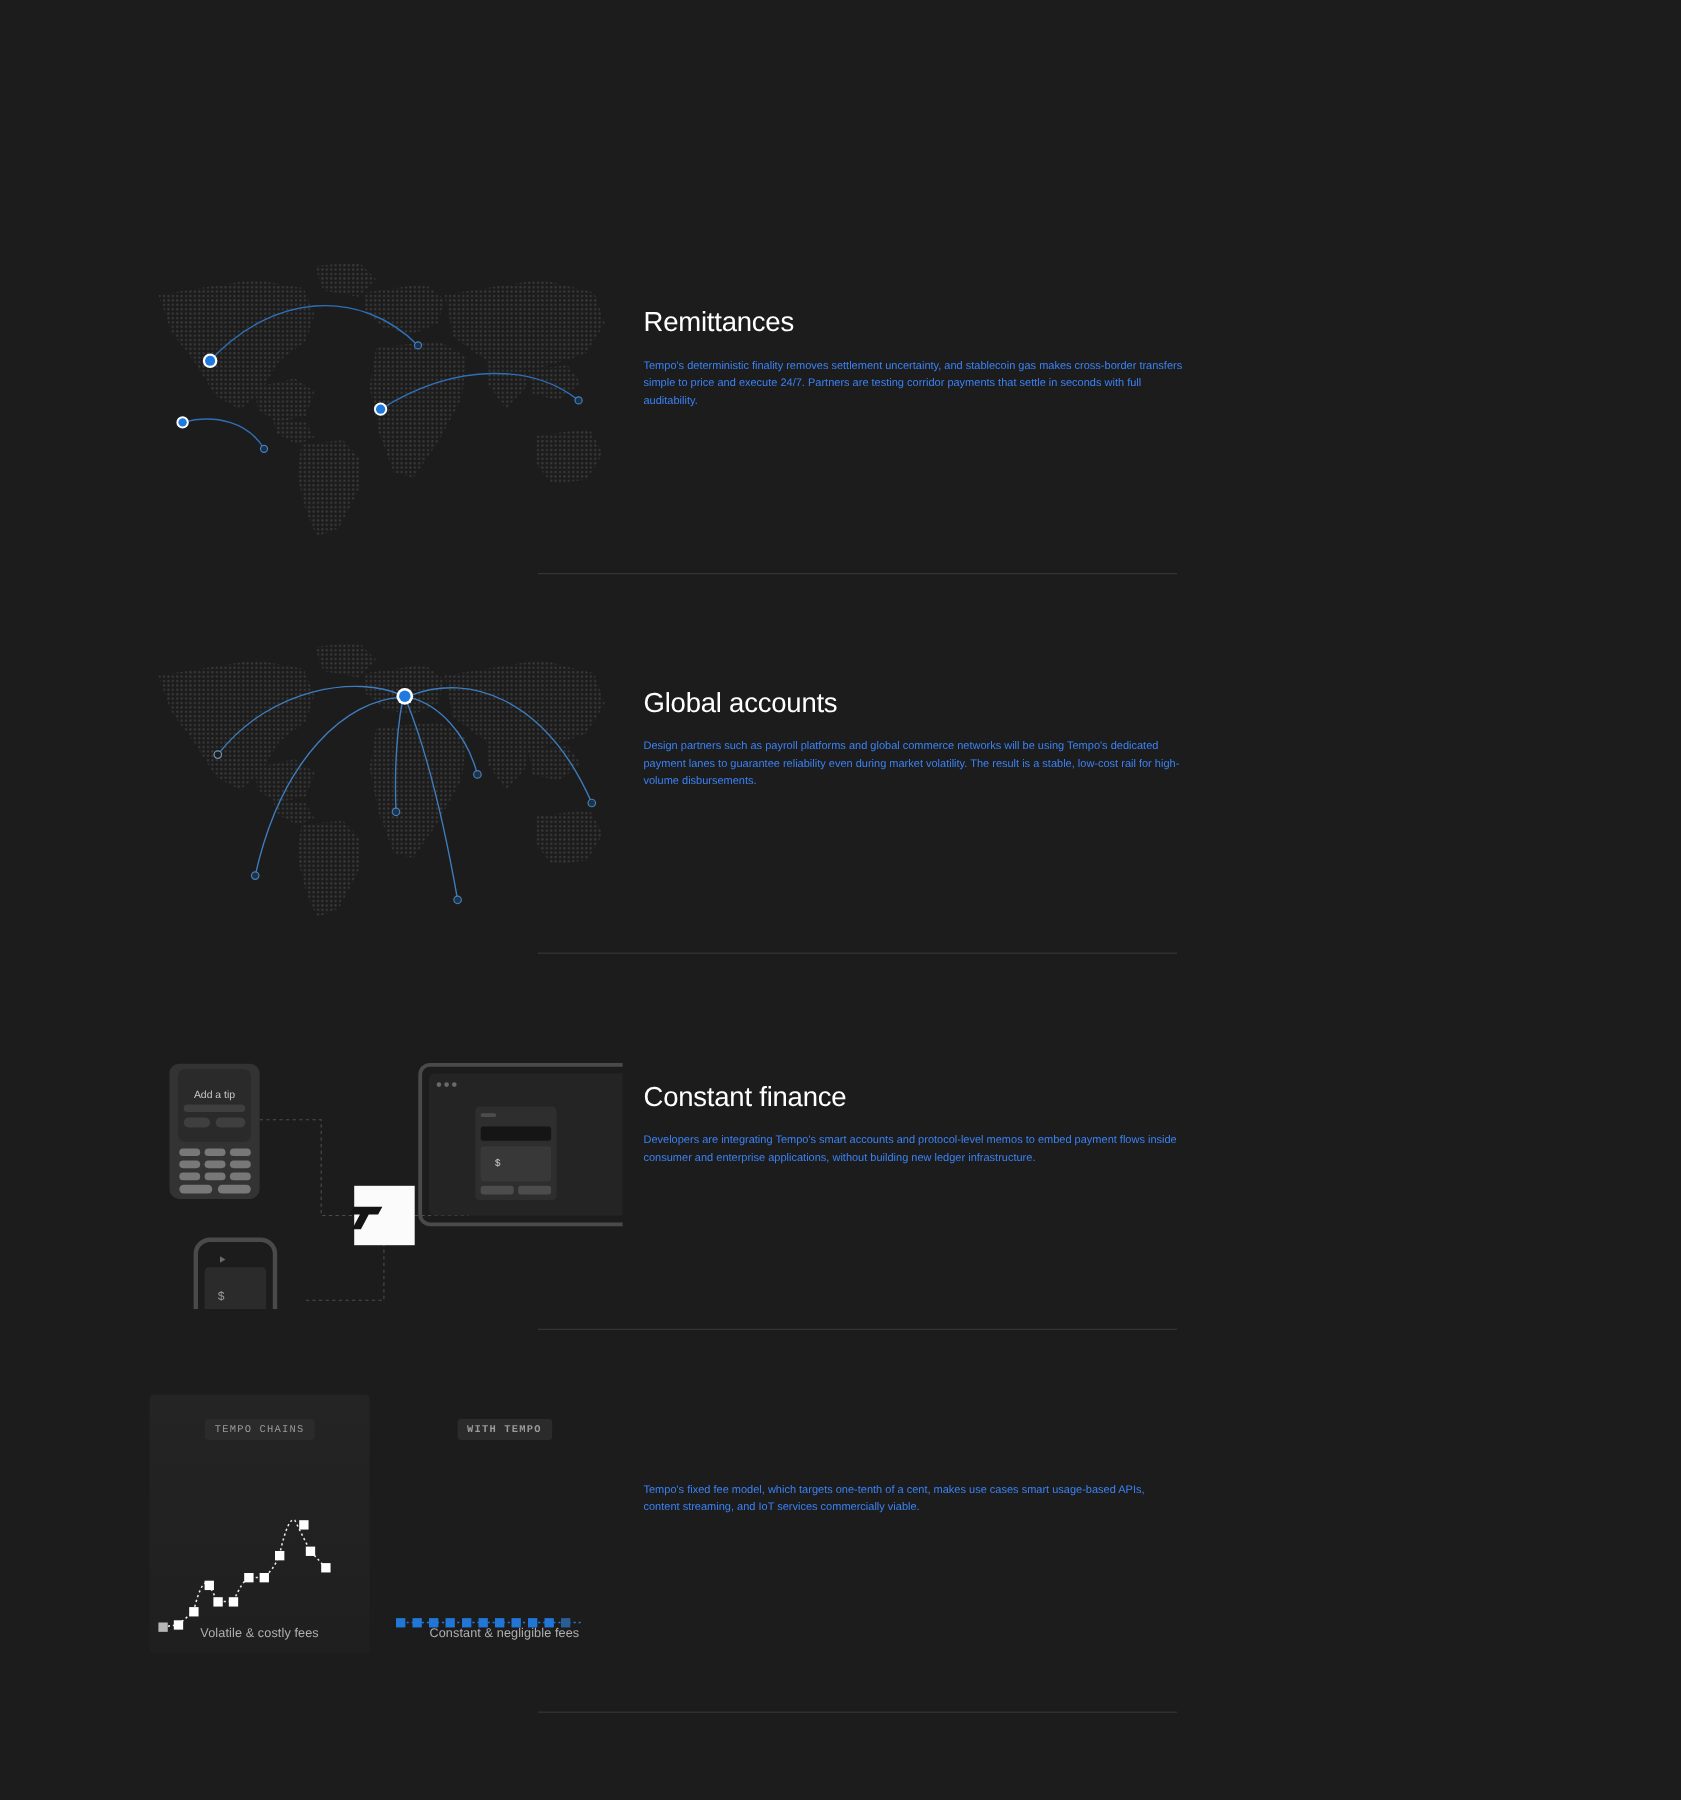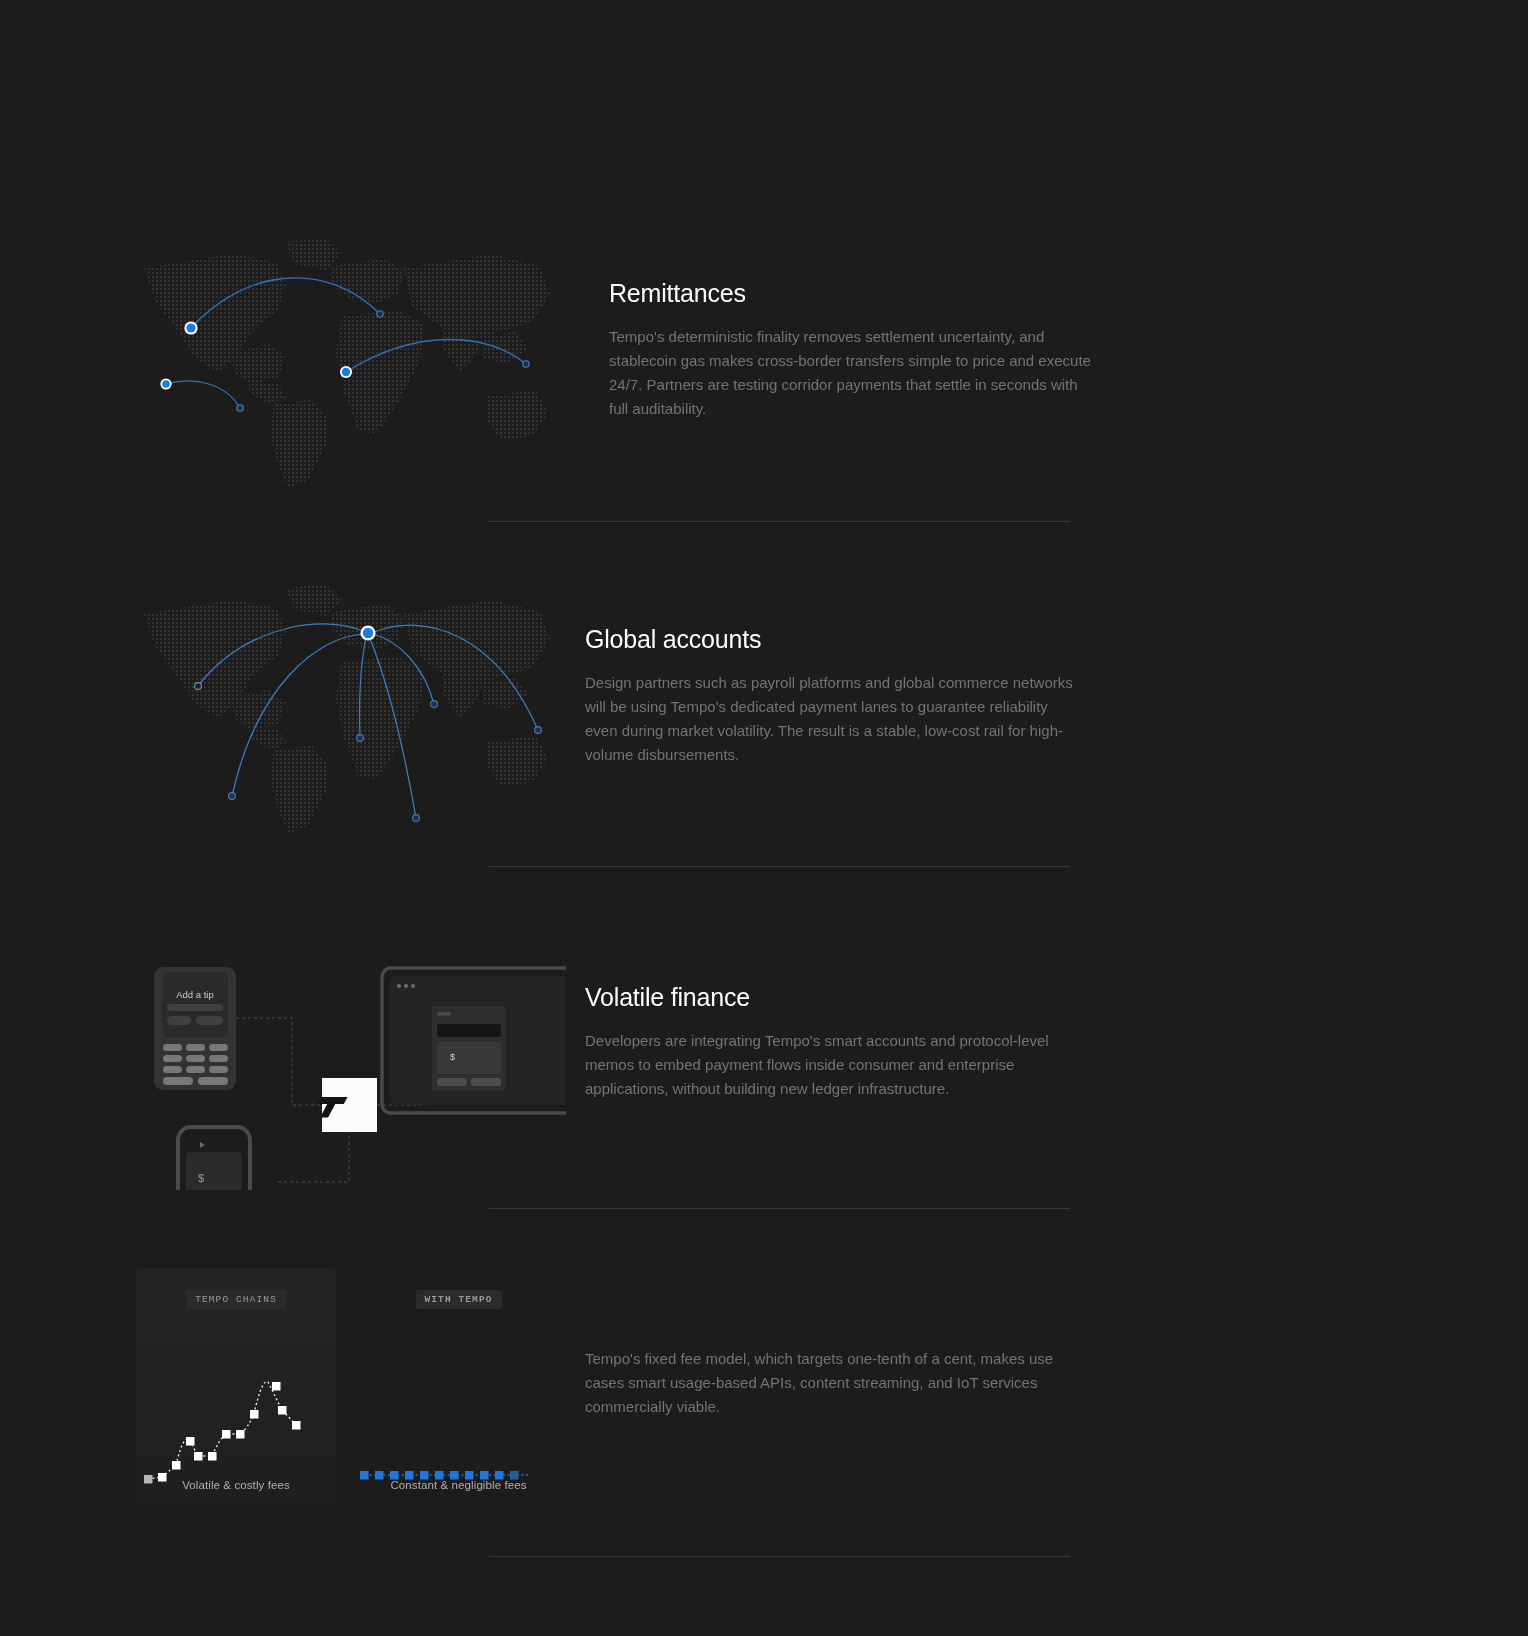--- a/index.html
+++ b/index.html
@@ -44,23 +44,23 @@
   .row-text { position: absolute; left: 585px; width: 490px; }
   .row-text h2 {
     font-size: 25px;
     font-weight: 400;
     color: #ffffff;
     letter-spacing: -0.2px;
     line-height: 1.2;
   }
   .row-text p {
     margin-top: 17px;
-    font-size: 15px;
+    font-size: 10px;
     line-height: 1.6;
-    color: #737373;
+    color: #3b82f6;
   }
   .divider {
     position: absolute;
     left: 489px;
     width: 581px;
     height: 1px;
     background: #383838;
   }
 
   
@@ -160,21 +160,21 @@
         <g>
           <circle cx="55" cy="96" r="6.6" fill="#ffffff"></circle>
             <circle cx="55" cy="96" r="4.6" fill="#1f7ae0"></circle>
           <circle cx="210" cy="140" r="6.0" fill="#ffffff"></circle>
             <circle cx="210" cy="140" r="4.2" fill="#1f7ae0"></circle>
           <circle cx="30" cy="152" r="5.6" fill="#ffffff"></circle>
             <circle cx="30" cy="152" r="3.8" fill="#1f7ae0"></circle>
         </g>
       </svg>
     </div>
-    <div class="row-text" style="top:46px;margin-left:24px;">
+    <div class="row-text" style="top:46px;">
       <h2>Remittances</h2>
       <p>Tempo's deterministic finality removes settlement uncertainty, and stablecoin gas makes cross-border transfers simple to price and execute 24/7. Partners are testing corridor payments that settle in seconds with full auditability.</p>
     </div>
   </div>
   <div class="divider" style="top:521px;"></div>
 
   <div class="row" style="top:578px;">
     <div class="row-art">
       <svg width="420" height="260" viewBox="0 0 420 260">
         <defs>
@@ -283,21 +283,21 @@
           <rect x="301" y="92" width="14" height="3.5" rx="1.7" fill="#4c4c4c"></rect>
           <rect x="301" y="104" width="64" height="13" rx="2.5" fill="#151515"></rect>
           <rect x="301" y="122" width="64" height="32" rx="2.5" fill="#383838"></rect>
           <text x="314" y="140" font-family="Liberation Sans, sans-serif" font-size="9" fill="#d2d2d2">$</text>
           <rect x="301" y="158" width="30" height="8" rx="2.5" fill="#4c4c4c"></rect>
           <rect x="335" y="158" width="30" height="8" rx="2.5" fill="#4c4c4c"></rect>
         </g>
       </svg>
     </div>
     <div class="row-text" style="top:62px;">
-      <h2>Volatile finance</h2>
+      <h2>Constant finance</h2>
       <p>Developers are integrating Tempo's smart accounts and protocol-level memos to embed payment flows inside consumer and enterprise applications, without building new ledger infrastructure.</p>
     </div>
   </div>
   <div class="divider" style="top:1208px;"></div>
 
   <div class="row" style="top:1268px;">
     <div class="micro-art">
 
       <div class="micro-panel left">
         <div class="chip" style="left:50%; transform:translateX(-50%);">TEMPO CHAINS</div>

